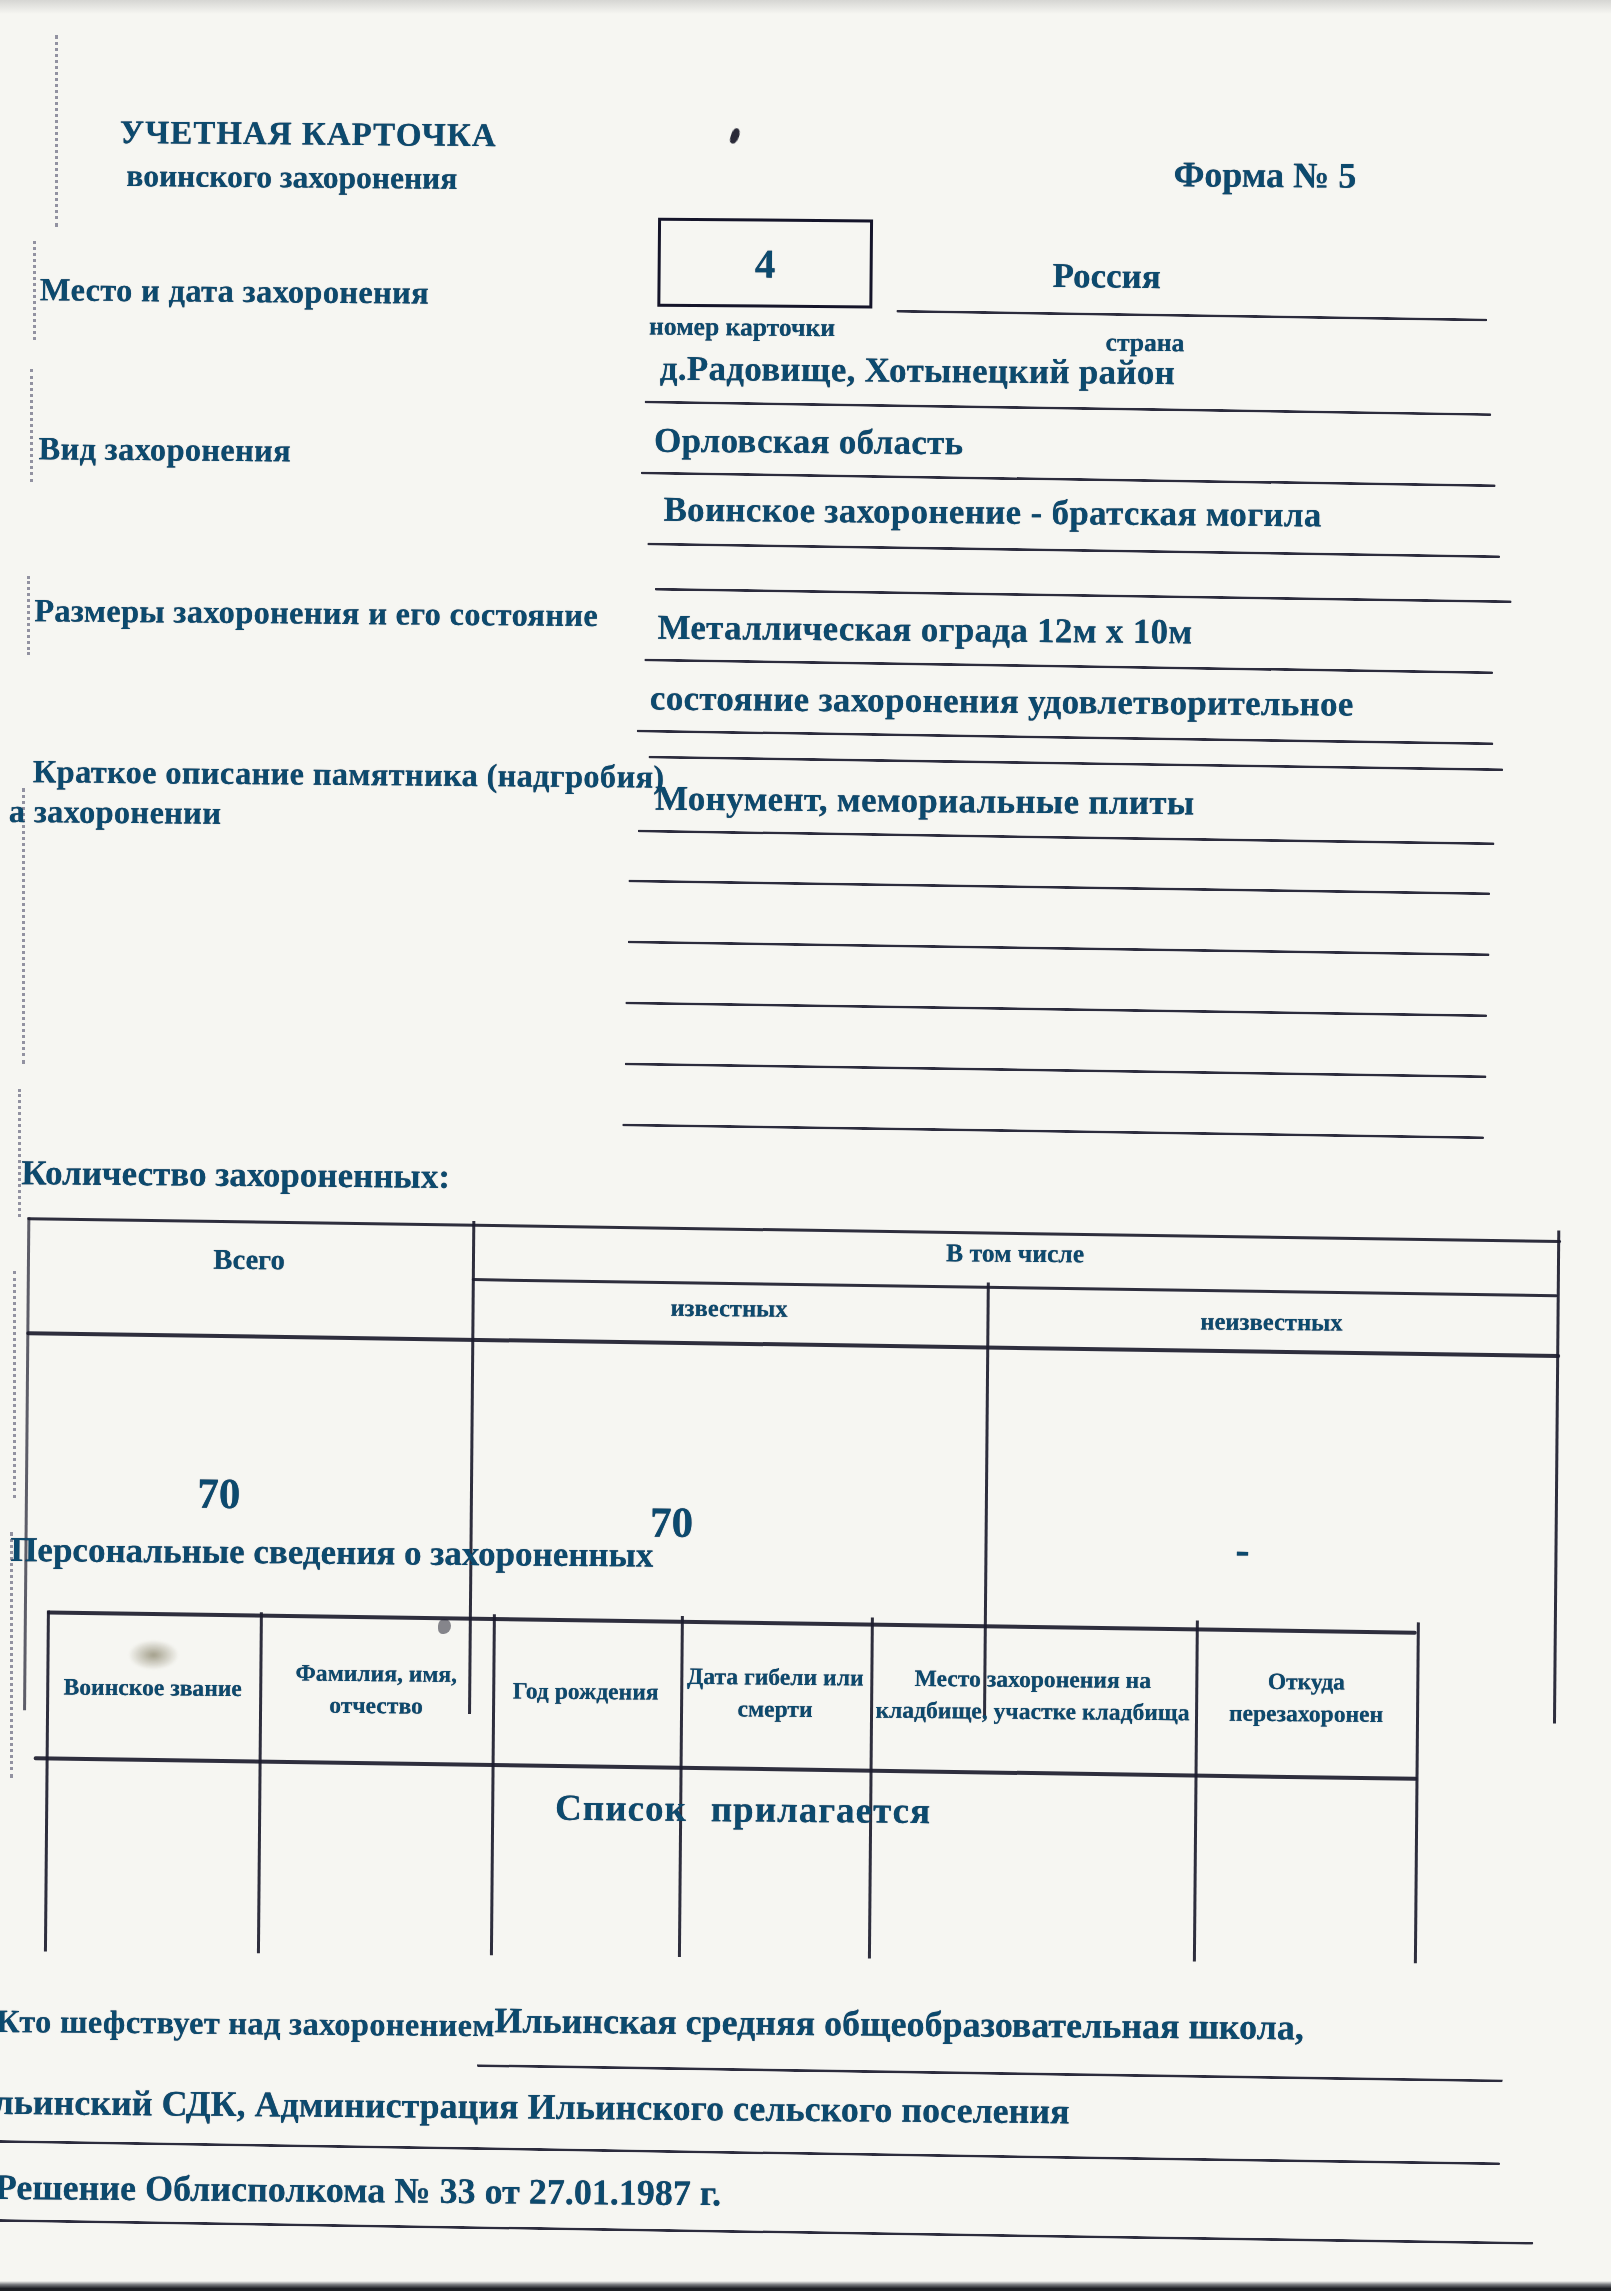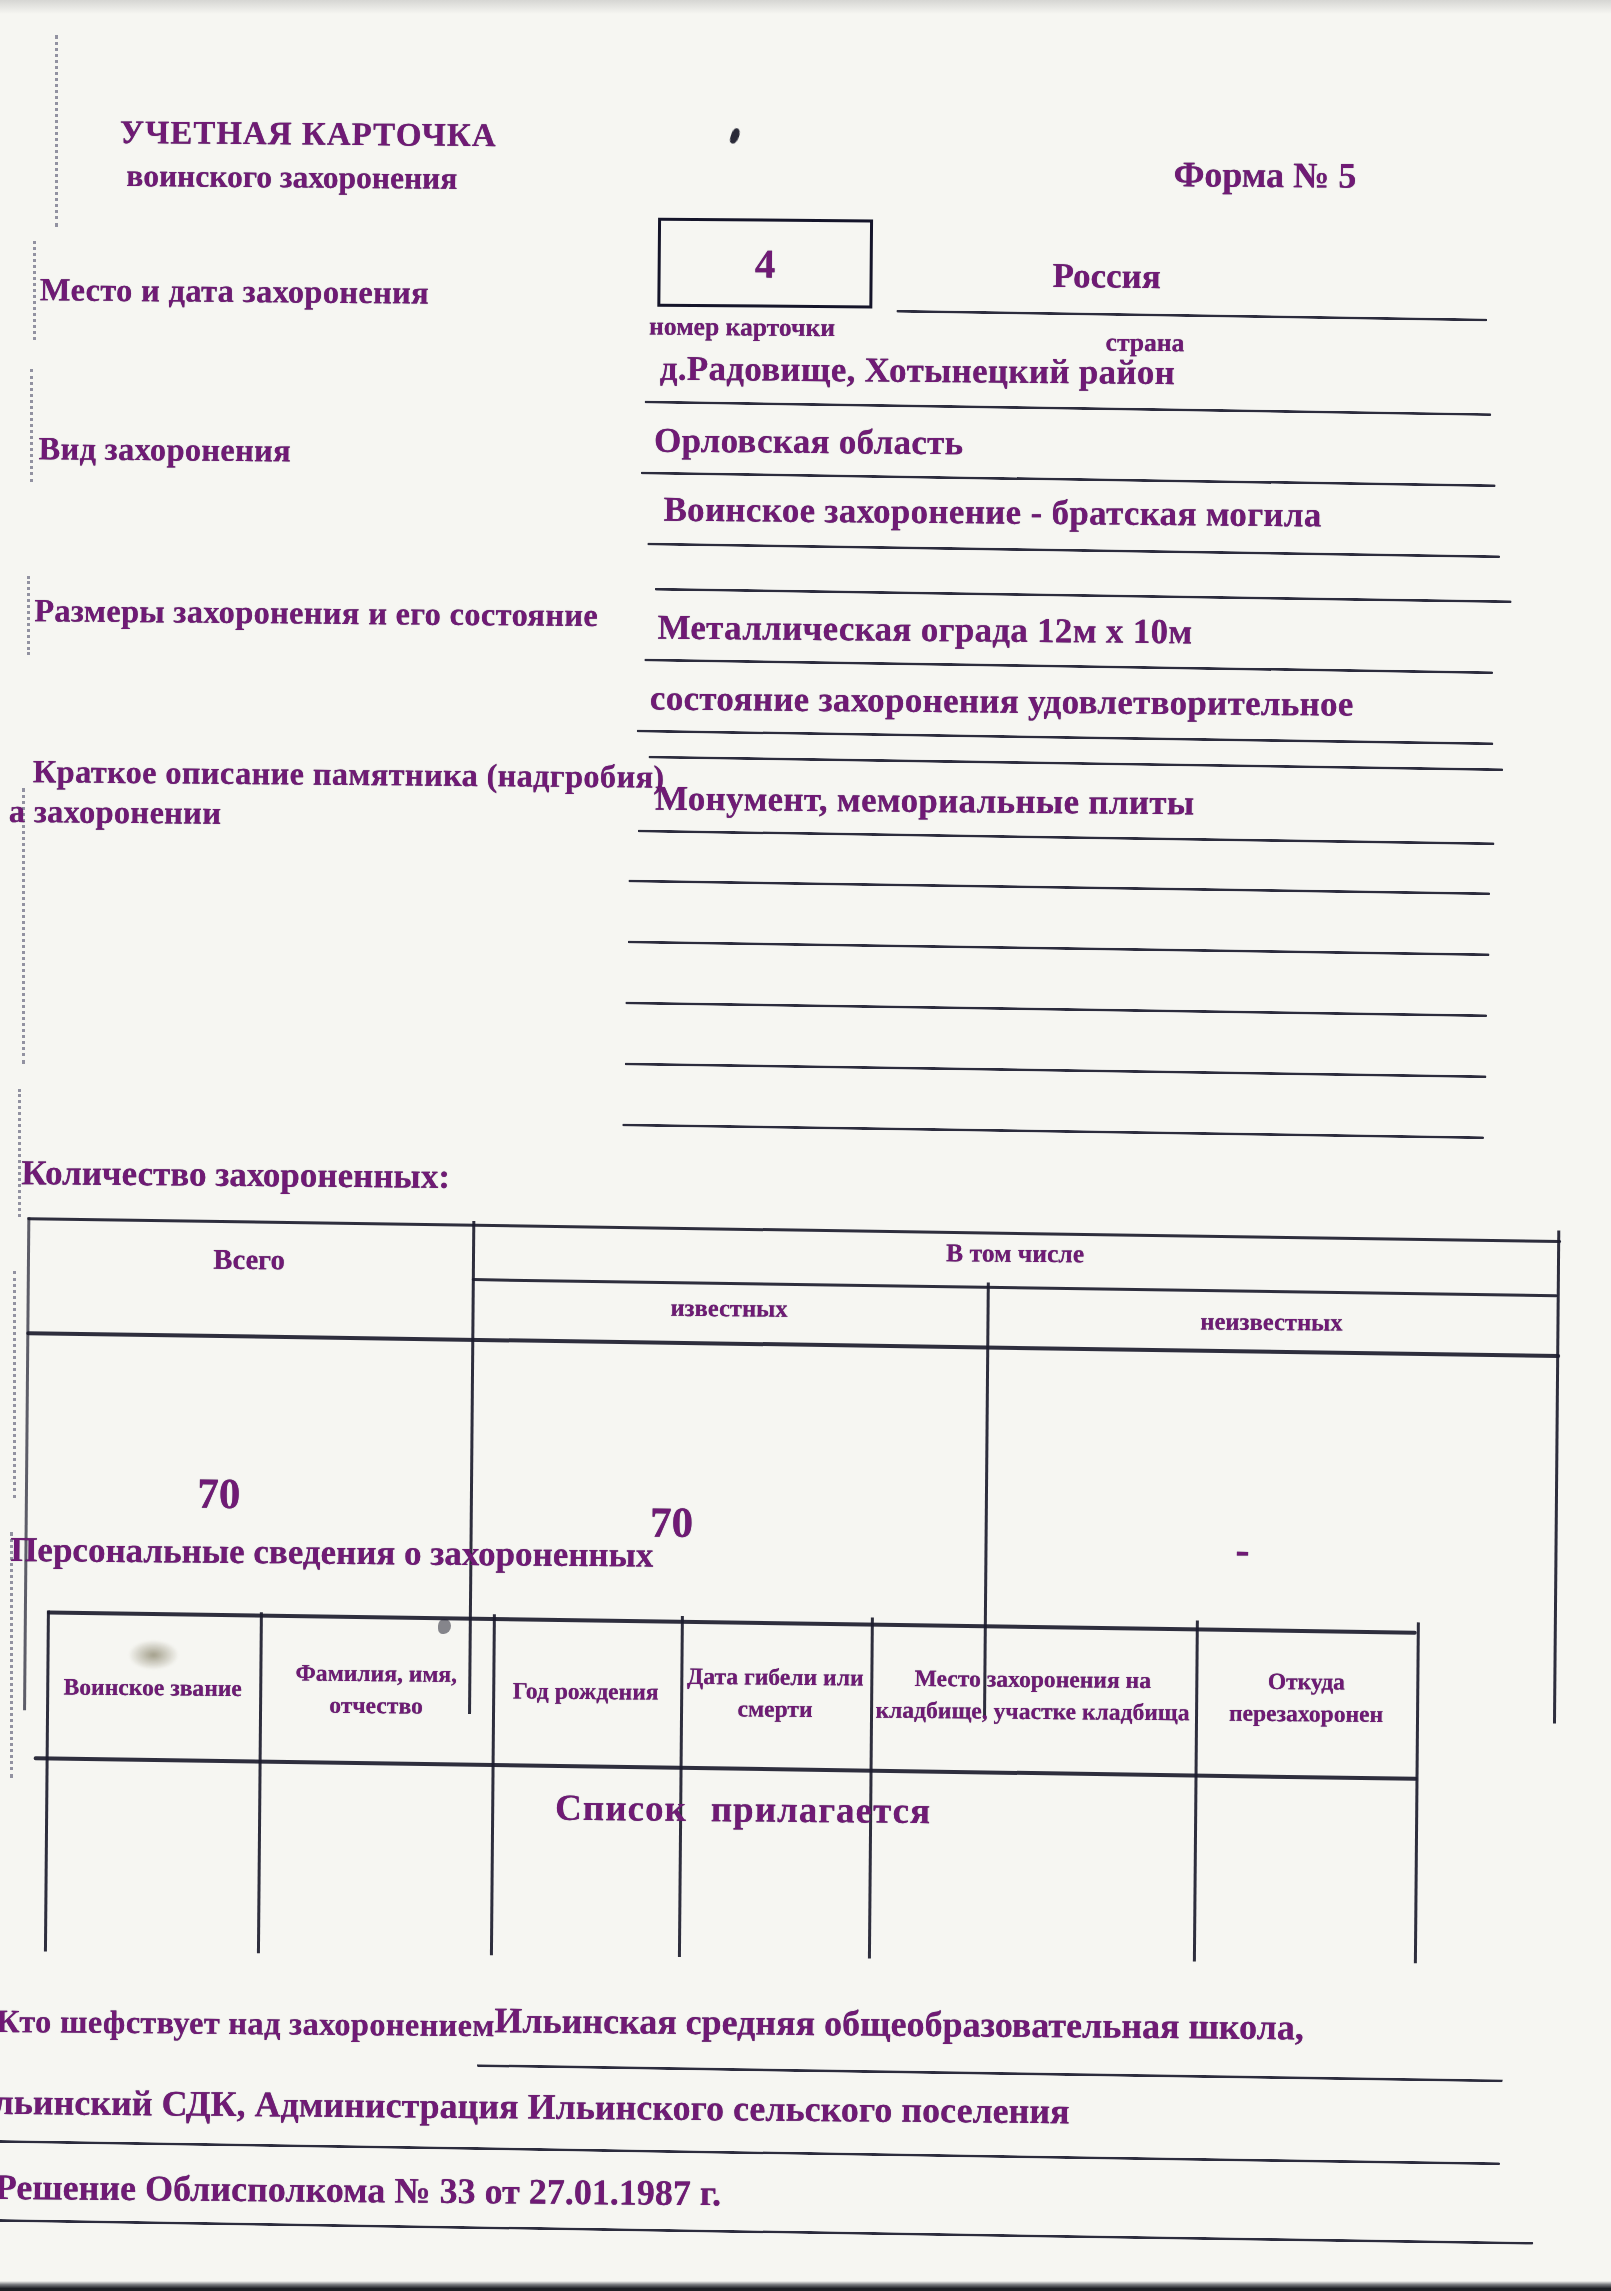--- a/index.html
+++ b/index.html
@@ -1,20 +1,20 @@
 <!DOCTYPE html>
 <html><head>
 <meta charset="utf-8">
 <style>
   html,body{margin:0;padding:0;background:#cfcfcc;}
   .page{
     position:relative;width:1612px;height:2291px;overflow:hidden;
     background:#f6f6f2;
     font-family:"Liberation Serif","DejaVu Serif",serif;
-    color:#701a75;
+    color:#0c4a6e;
   }
   .abs{position:absolute;white-space:nowrap;}
   .b{font-weight:bold;}
   .txt{text-shadow:0 0 0.7px rgba(20,20,45,.75);}
   .lbl{font-weight:bold;font-size:32.5px;letter-spacing:0.3px;}
   .val{font-weight:bold;font-size:35px;letter-spacing:0.3px;}
   .cap{font-weight:bold;font-size:25.6px;}
   .rule{position:absolute;height:0;border-bottom:3px solid #1b1b2e;border-radius:2px;
         transform:rotate(.35deg);transform-origin:left center;opacity:.92;}
   .vl{position:absolute;width:3px;background:#1c1c2e;opacity:.92;}

